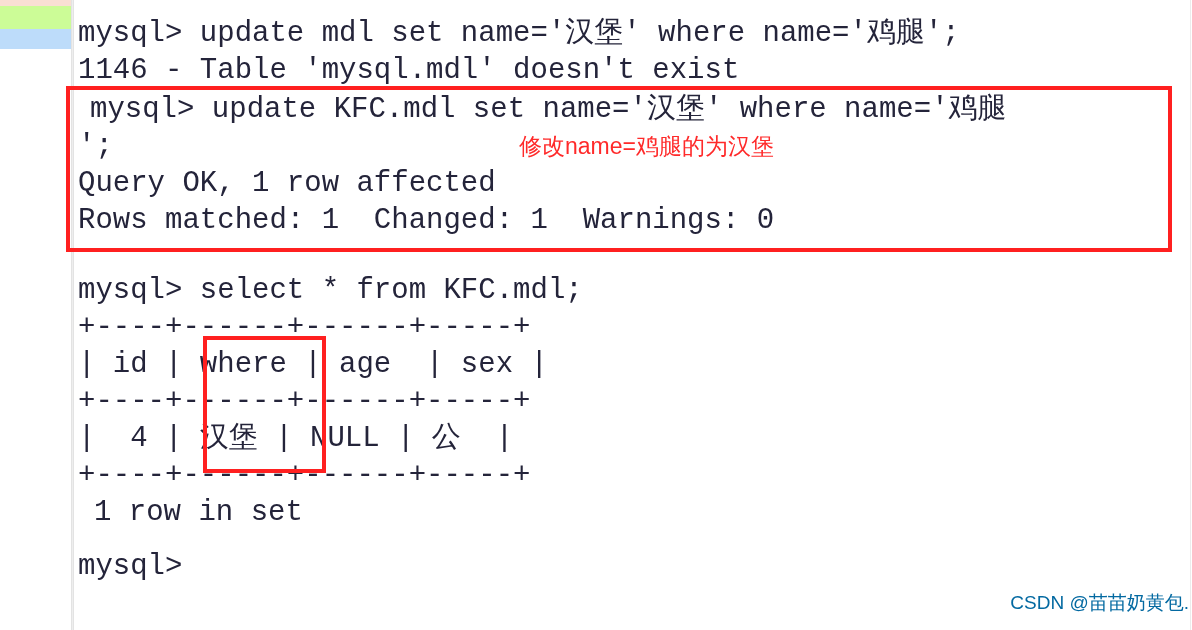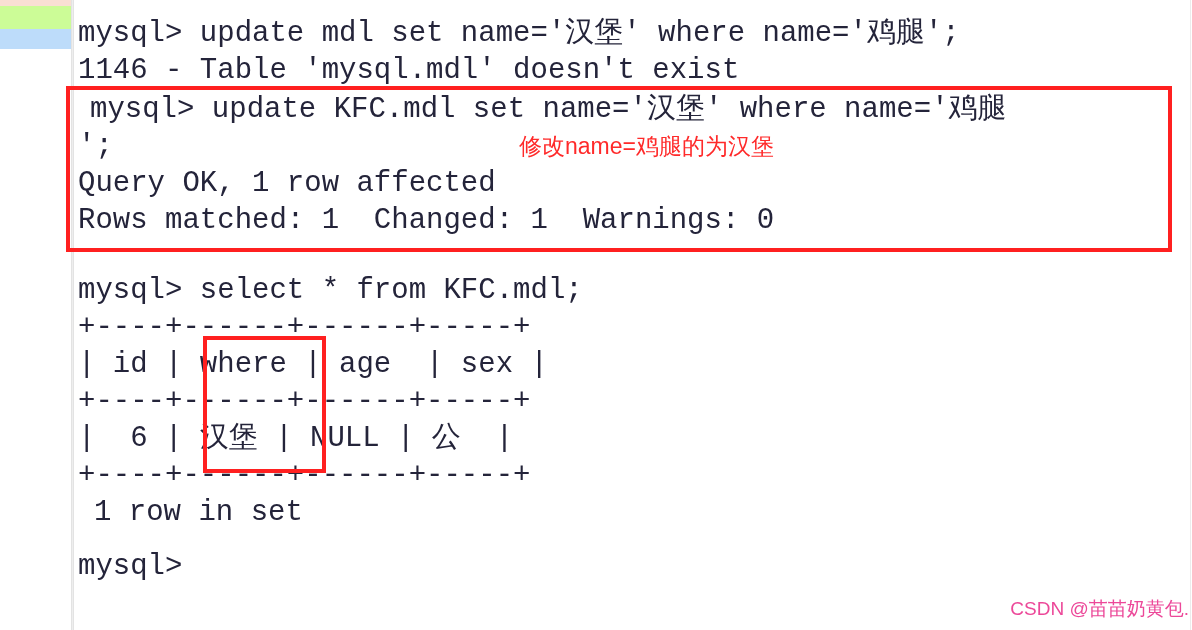--- a/index.html
+++ b/index.html
@@ -112,22 +112,22 @@
     font-size: 23px;
     line-height: 25px;
     white-space: pre;
     font-weight: 400;
   }
 
   
   .watermark {
     position: absolute;
     right: 18px;
-    bottom: 8px;
-    color: #ec4899;
+    bottom: 14px;
+    color: #0369a1;
     font-family: "Liberation Sans", "DejaVu Sans", sans-serif;
     font-size: 19px;
     white-space: pre;
   }
 
   
   .scrollbar {
     position: absolute;
     top: 0;
     right: 0;
@@ -172,21 +172,21 @@
     <div class="line l2">1146 - Table 'mysql.mdl' doesn't exist</div>
     <div class="line l3">mysql&gt; update KFC.mdl set name='汉堡' where name='鸡腿</div>
     <div class="line l4">';</div>
     <div class="line l5">Query OK, 1 row affected</div>
     <div class="line l6">Rows matched: 1  Changed: 1  Warnings: 0</div>
     <div class="line l7 blank"></div>
     <div class="line l8">mysql&gt; select * from KFC.mdl;</div>
     <div class="line l9">+----+------+------+-----+</div>
     <div class="line l10">| id | where | age  | sex |</div>
     <div class="line l11">+----+------+------+-----+</div>
-    <div class="line l12">|  6 | 汉堡 | NULL | 公  |</div>
+    <div class="line l12">|  4 | 汉堡 | NULL | 公  |</div>
     <div class="line l13">+----+------+------+-----+</div>
     <div class="line l14">1 row in set</div>
     <div class="line l15 blank"></div>
     <div class="line l16">mysql&gt;</div>
   </div>
 
   <div class="redbox redbox-stmt"></div>
   <div class="redbox redbox-col"></div>
 
   <div class="annotation">修改name=鸡腿的为汉堡</div>

